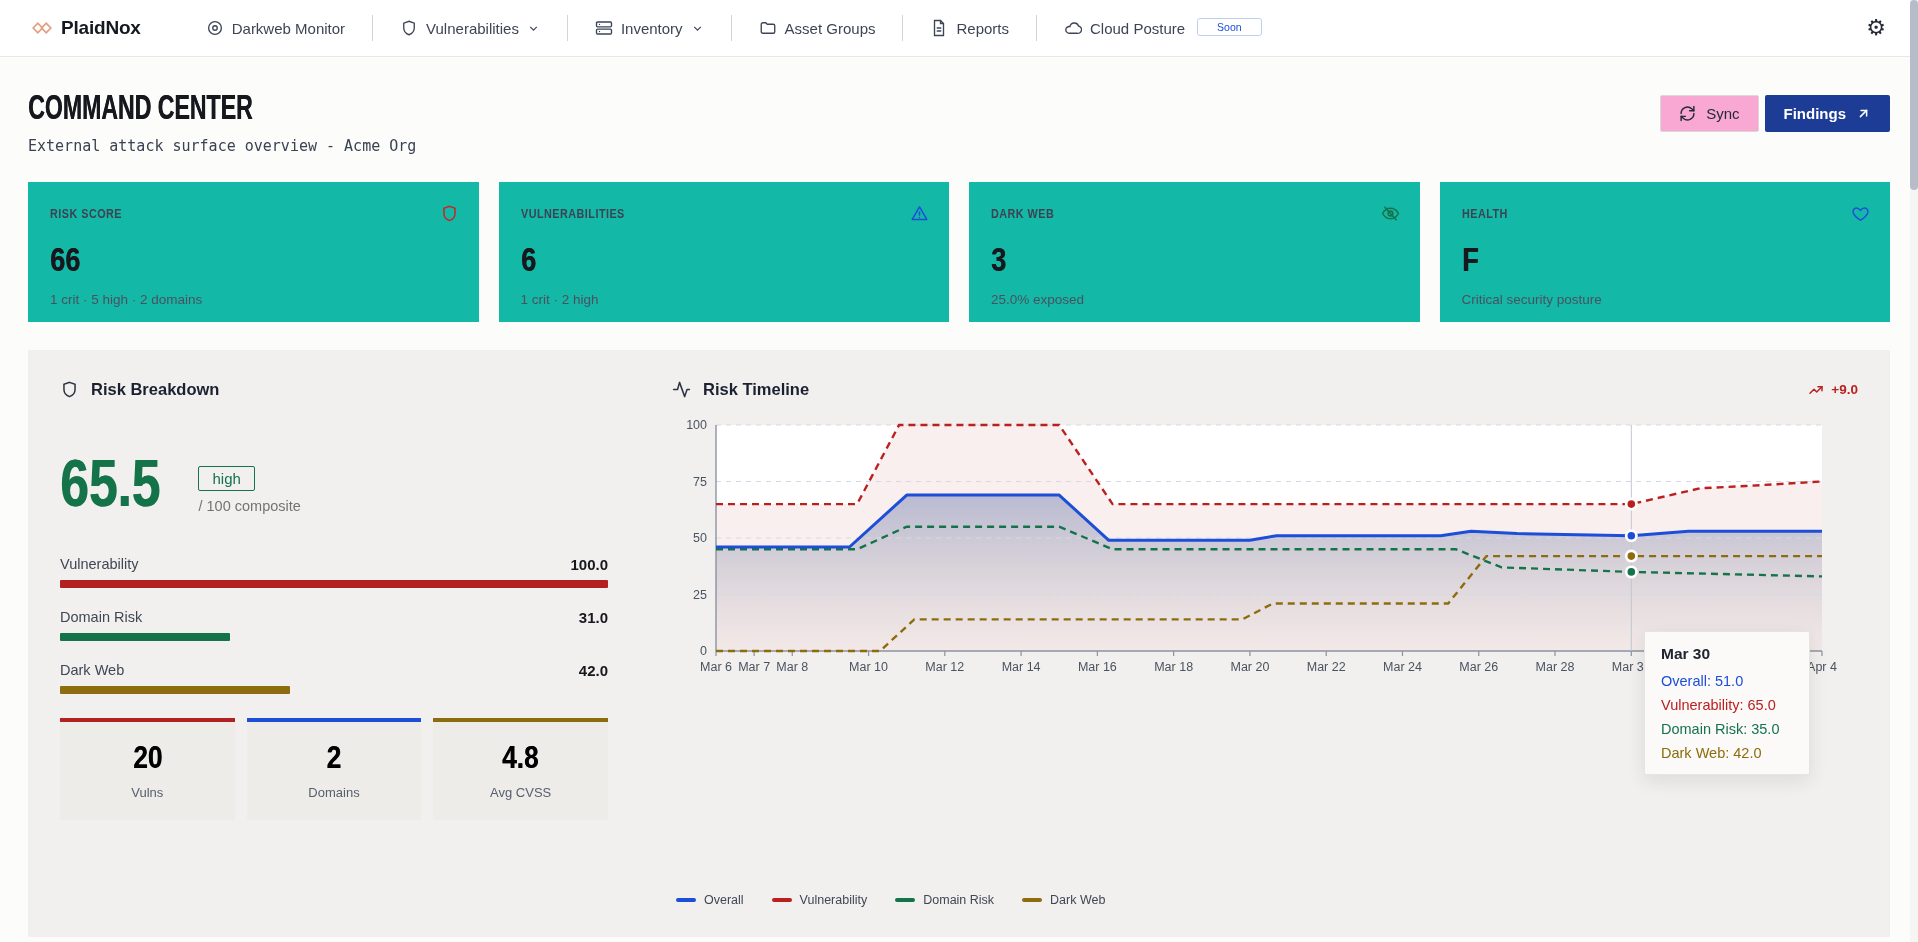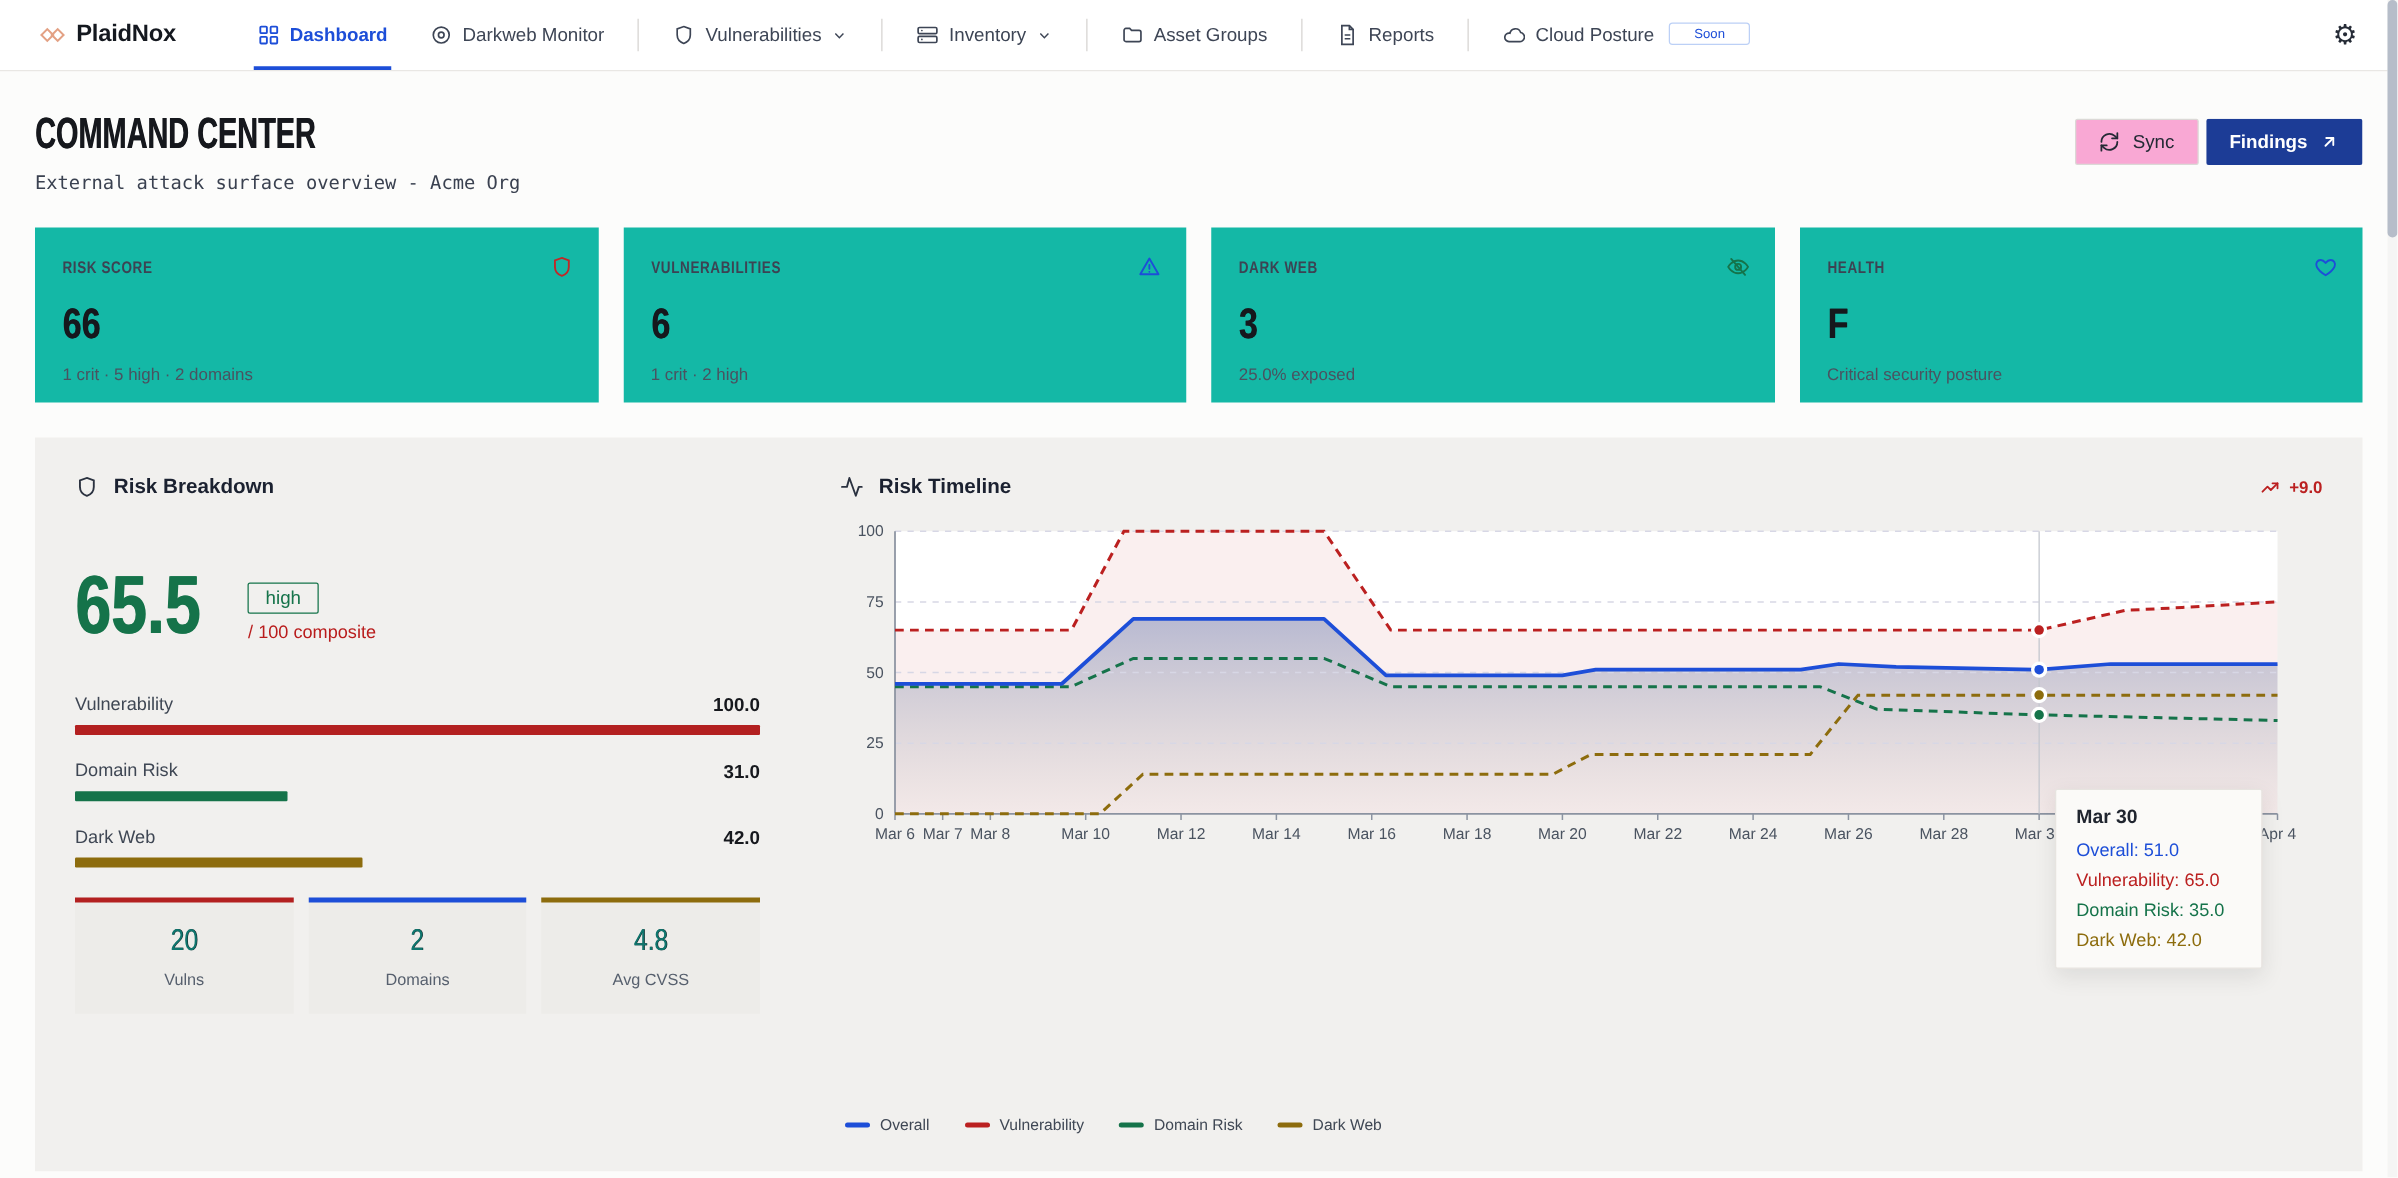--- a/index.html
+++ b/index.html
@@ -49,31 +49,31 @@
   .panel-right { flex:1; display:flex; flex-direction:column; }
   .panel-head { display:flex; align-items:center; gap:12px; }
   .panel-title { font-size:16.5px; font-weight:bold; color:#1b2130; }
   .delta { margin-left:auto; display:flex; align-items:center; gap:7px; color:#bb2020; font-size:13.5px; font-weight:bold; }
 
   
   .score-row { margin-top:54px; display:flex; align-items:flex-start; }
   .score-num { font-size:66px; font-weight:900; color:#15734a; line-height:.92; text-shadow:1px 0 0 #15734a; transform:scaleX(.78); transform-origin:left top; display:inline-block; }
   .score-side { margin-left:10px; margin-top:13px; }
   .score-badge { display:inline-block; border:1.5px solid #15734a; color:#15734a; font-size:15px; padding:3px 13px; border-radius:2px; }
-  .score-denom { margin-top:7px; font-size:14.5px; color:#b91c1c; }
+  .score-denom { margin-top:7px; font-size:14.5px; color:#737373; }
   .bars { margin-top:42px; }
   .bar-row { margin-bottom:21px; }
   .bar-top { display:flex; justify-content:space-between; margin-bottom:7px; }
   .bar-label { font-size:14.5px; color:#3f4754; }
   .bar-value { font-size:15px; font-weight:bold; color:#16181d; }
   .bar-track { height:8px; width:100%; }
   .bar-fill { height:8px; border-radius:1px; }
   .minis { display:flex; gap:12px; margin-top:24px; }
   .mini { flex:1; background:#edece9; border-top:4px solid #888; text-align:center; padding:17px 0 20px; }
-  .mini-value { font-size:24px; font-weight:400; color:#0f766e; text-shadow:.5px 0 0 #16181d; }
+  .mini-value { font-size:32px; font-weight:700; color:#000000; text-shadow:.5px 0 0 #16181d; }
   .mini-label { margin-top:9px; font-size:13px; color:#57606e; }
 
   
   .chart-wrap { position:relative; margin-top:14px; }
   .legend { margin-top:auto; display:flex; align-items:center; gap:28px; padding-left:4px; }
   .legend-item { display:flex; align-items:center; gap:8px; cursor:pointer; }
   .legend-swatch { width:20px; height:4px; border-radius:2px; background:#888; }
   .legend-label { font-size:12.5px; color:#3f4754; }
   .tooltip { position:absolute; left:972px; top:218px; width:166px; background:#fbfaf8; border:1px solid #e7e4e0; box-shadow:0 6px 18px rgba(40,40,40,.10); padding:13px 16px; border-radius:2px; }
   .tt-date { font-size:15.5px; font-weight:bold; color:#20252f; margin-bottom:10px; }
@@ -91,29 +91,20 @@
   <div class="brand">
     <span class="brand-logo">
       <svg width="20" height="20" viewBox="0 0 24 24" fill="none" stroke="currentColor" stroke-width="2">
           <rect x="3" y="8" width="8" height="8" transform="rotate(45 7 12)"></rect>
           <rect x="13" y="8" width="8" height="8" transform="rotate(45 17 12)"></rect>
         </svg>
     </span>
     <span class="brand-name">PlaidNox</span>
   </div>
   <div class="nav-items">
-    <a class="nav-item active">
-      <svg width="18" height="18" viewBox="0 0 24 24" fill="none" stroke="currentColor" stroke-width="2">
-          <rect x="3" y="3" width="7" height="7" rx="1"></rect>
-          <rect x="14" y="3" width="7" height="7" rx="1"></rect>
-          <rect x="3" y="14" width="7" height="7" rx="1"></rect>
-          <rect x="14" y="14" width="7" height="7" rx="1"></rect>
-        </svg>
-      <span>Dashboard</span>
-    </a>
     <a class="nav-item">
       <svg width="18" height="18" viewBox="0 0 24 24" fill="none" stroke="currentColor" stroke-width="1.8">
           <circle cx="12" cy="12" r="8.5"></circle>
           <circle cx="12" cy="12" r="3"></circle>
         </svg>
       <span>Darkweb Monitor</span>
     </a>
     <span class="nav-div"></span>
     <a class="nav-item">
       <svg width="18" height="18" viewBox="0 0 24 24" fill="none" stroke="currentColor" stroke-width="1.8">

